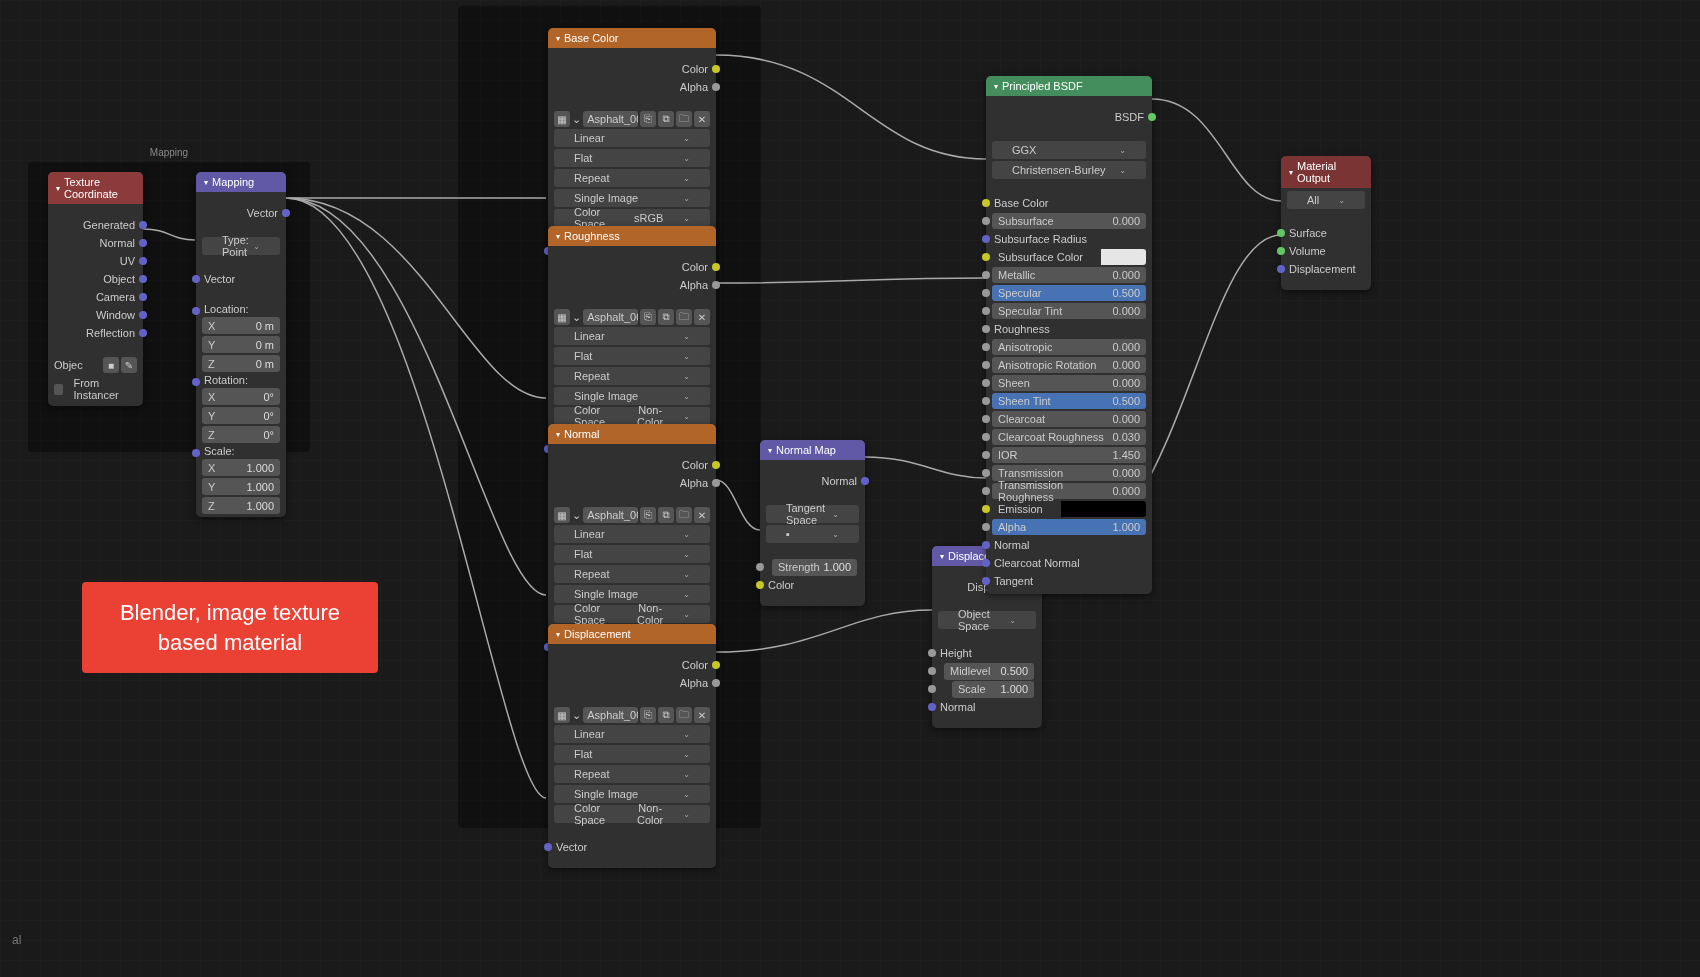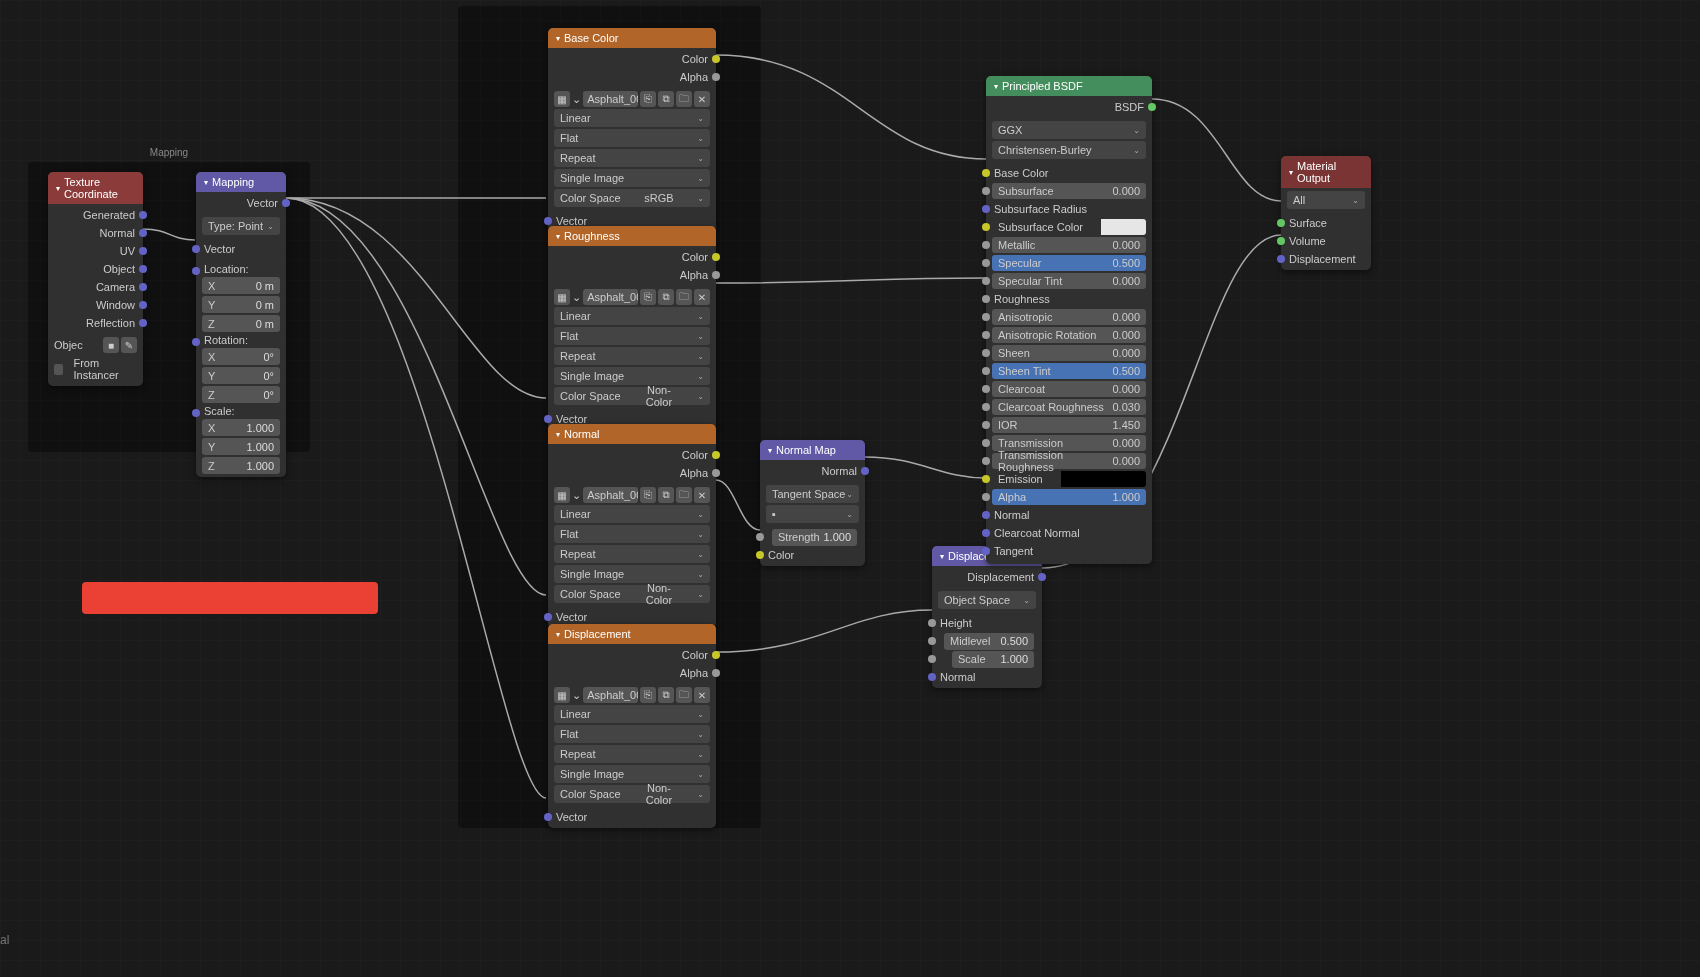--- a/index.html
+++ b/index.html
@@ -8,51 +8,51 @@
   .frame{position:absolute;background:rgba(0,0,0,.35);border-radius:4px;}
   .frame-label{position:absolute;top:-15px;left:50%;transform:translateX(-50%);color:#888;font-size:10px;}
   .node{position:absolute;background:#303030;border-radius:5px;box-shadow:0 2px 6px rgba(0,0,0,.5);}
   .node-header{padding:4px 8px;border-radius:5px 5px 0 0;font-size:11px;display:flex;align-items:center;gap:4px;}
   .node-header .tri{font-size:8px;}
   .hdr-red{background:#8b3b3a;color:#fff;}
   .hdr-purple{background:#6159a6;color:#fff;}
   .hdr-orange{background:#b26528;color:#fff;}
   .hdr-green{background:#448d5c;color:#fff;}
   .hdr-darkred{background:#7a3434;color:#fff;}
-  .sockets{padding:2px 0;}
+  .sockets{padding:12px 0;}
   .sock{display:flex;align-items:center;padding:1px 8px;height:16px;position:relative;}
   .sock.out{justify-content:flex-end;}
   .dot{width:8px;height:8px;border-radius:50%;position:absolute;}
   .sock.in .dot{left:-4px;}
   .sock.out .dot{right:-4px;}
   .dot.y{background:#c7c729;}
   .dot.g{background:#999;}
   .dot.p{background:#6363c7;}
   .dot.green{background:#63c763;}
   .props{padding:3px 6px;display:flex;flex-direction:column;gap:2px;}
-  .sel{background:#444;border-radius:3px;padding:2px 6px;display:flex;justify-content:space-between;align-items:center;height:14px;}
+  .sel{background:#444;border-radius:3px;padding:2px 20px;display:flex;justify-content:space-between;align-items:center;height:14px;}
   .sel .chev{font-size:8px;color:#aaa;}
   .field{background:#555;border-radius:3px;padding:2px 6px;display:flex;justify-content:space-between;height:13px;align-items:center;}
   .field span:last-child{color:#ddd;}
   .bsdf-row{display:flex;align-items:center;padding:1px 8px 1px 0;height:16px;position:relative;}
   .bsdf-row .dot{left:-4px;}
   .bsdf-label{flex:1;padding-left:8px;}
   .bsdf-slider{position:absolute;left:6px;right:6px;top:1px;bottom:1px;border-radius:3px;background:#555;display:flex;justify-content:space-between;align-items:center;padding:0 6px;}
   .bsdf-slider.blue{background:#4772b3;}
   .bsdf-color{position:absolute;left:6px;right:6px;top:1px;bottom:1px;border-radius:3px;display:flex;gap:12px;}
   .bsdf-color .lab{padding:0 6px;display:flex;align-items:center;flex:0 0 auto;}
   .bsdf-color .sw{flex:1;border-radius:0 3px 3px 0;}
   .iconrow{display:flex;gap:2px;align-items:center;}
   .icon-btn{background:#555;border-radius:3px;width:16px;height:16px;display:flex;align-items:center;justify-content:center;font-size:10px;}
   .img-field{background:#555;border-radius:3px;flex:1;padding:0 4px;height:16px;display:flex;align-items:center;overflow:hidden;}
   svg.links{position:absolute;inset:0;pointer-events:none;}
   svg.links path{stroke:#aaa;stroke-width:1.5;fill:none;}
   .callout{position:absolute;background:#eb4034;color:#fff;padding:16px 22px;border-radius:4px;font-size:22px;text-align:center;line-height:1.35;}
   .chk{width:11px;height:11px;background:#555;border-radius:2px;display:inline-block;}
-  .trunc{position:absolute;left:0;bottom:30px;color:#777;font-size:12px;}
+  .trunc{position:absolute;left:12px;bottom:30px;color:#777;font-size:12px;}
 </style>
 </head>
 <body>
 
 <div class="frame" style="left:28px;top:162px;width:282px;height:290px;">
   <div class="frame-label">Mapping</div>
 </div>
 <div class="frame" style="left:458px;top:6px;width:303px;height:822px;">
   <div class="frame-label">Textures</div>
 </div>
@@ -675,15 +675,17 @@
         <span>Volume</span>
       </div>
     <div class="sock in">
         <span class="dot p"></span>
         <span>Displacement</span>
       </div>
   </div>
 </div>
 
 <div class="callout" style="left:82px;top:582px;width:252px;">
+  <div>Blender, image texture</div>
+  <div>based material</div>
 </div>
 
 <div class="trunc">al</div>
 
 </body></html>

